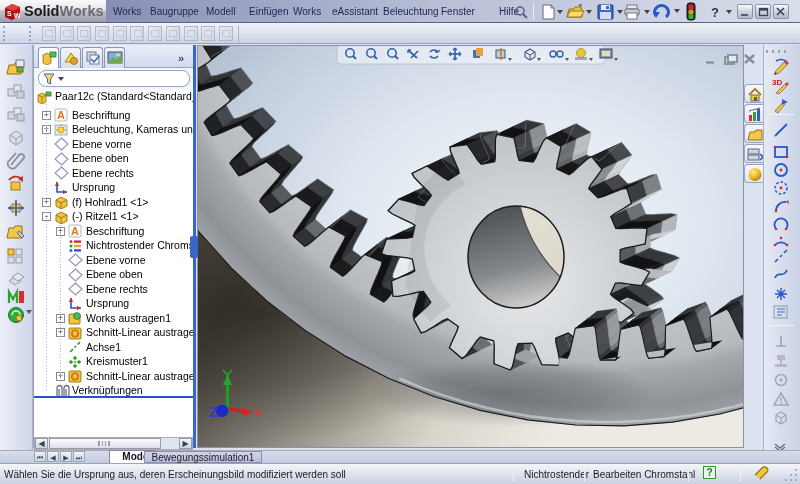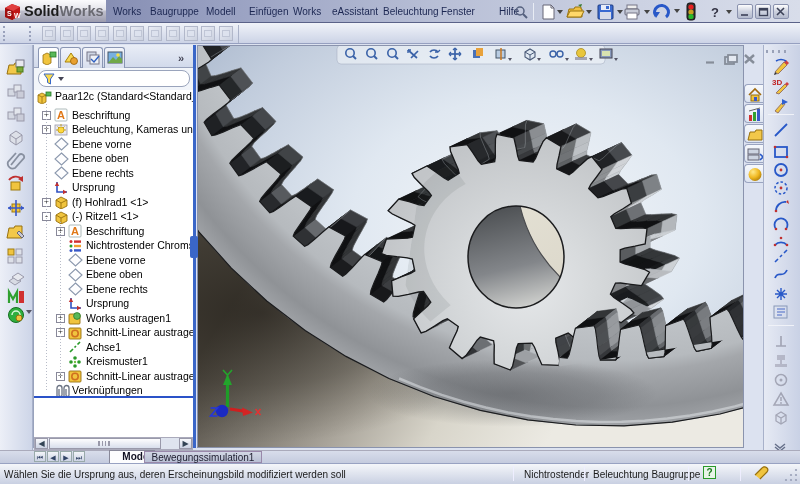--- a/index.html
+++ b/index.html
@@ -1565,21 +1565,21 @@
 <div class="abs" style="left:0;top:450px;width:800px;height:13px;background:linear-gradient(#d8ddeb,#c4cbde);border-top:1px solid #aab;"></div>
 <div class="abs" style="left:34px;top:451px;width:12px;height:11px;background:linear-gradient(#f2f4f9,#cdd4e4);border:1px solid #9aa;font-size:7px;text-align:center;line-height:11px;color:#346;">⏮</div>
 <div class="abs" style="left:47px;top:451px;width:12px;height:11px;background:linear-gradient(#f2f4f9,#cdd4e4);border:1px solid #9aa;font-size:7px;text-align:center;line-height:11px;color:#346;">◀</div>
 <div class="abs" style="left:60px;top:451px;width:12px;height:11px;background:linear-gradient(#f2f4f9,#cdd4e4);border:1px solid #9aa;font-size:7px;text-align:center;line-height:11px;color:#346;">▶</div>
 <div class="abs" style="left:73px;top:451px;width:12px;height:11px;background:linear-gradient(#f2f4f9,#cdd4e4);border:1px solid #9aa;font-size:7px;text-align:center;line-height:11px;color:#346;">⏭</div>
 <div class="abs" style="left:97px;top:450px;width:46px;height:13px;background:#fdfdfe;border:1px solid #889;border-bottom:none;font-size:10px;font-weight:bold;text-align:right;color:#112;margin-left:12px;">Modell</div>
 <div class="abs" style="left:144px;top:451px;width:118px;height:12px;background:linear-gradient(#d2d7e4,#b8bfd4);border:1px solid #98a;font-size:10px;text-align:center;color:#223;">Bewegungssimulation1</div>
 <div class="abs" style="left:0;top:463px;width:800px;height:21px;background:linear-gradient(#f4f6fa,#c9d0e2);border-top:1px solid #98a2c2;"></div>
 <div class="abs" style="left:4px;top:469px;font-size:10px;color:#1a1a1a;">Wählen Sie die Ursprung aus, deren Erscheinungsbild modifiziert werden soll</div>
 <div class="abs" style="left:524px;top:469px;font-size:10px;color:#1a1a1a;">Nichtrostender</div>
-<div class="abs" style="left:593px;top:469px;font-size:10px;color:#1a1a1a;">Beleuchtung Baugruppe</div>
+<div class="abs" style="left:593px;top:469px;font-size:10px;color:#1a1a1a;">Bearbeiten Chromstahl</div>
 <div class="abs" style="left:513px;top:466px;width:1px;height:15px;background:#aab2c6;border-right:1px solid #eef;"></div>
 <div class="abs" style="left:584px;top:466px;width:1px;height:15px;background:#aab2c6;border-right:1px solid #eef;"></div>
 <div class="abs" style="left:688px;top:466px;width:1px;height:15px;background:#aab2c6;border-right:1px solid #eef;"></div>
 <div class="abs" style="left:740px;top:466px;width:1px;height:15px;background:#aab2c6;border-right:1px solid #eef;"></div>
 <div class="abs" style="left:703px;top:466px;width:13px;height:13px;background:#e8f4e8;border:1.5px solid #2a9a2a;font-size:10px;font-weight:bold;color:#1a7a1a;text-align:center;line-height:12px;">?</div>
 <svg class="abs" style="left:752px;top:465px;" width="18" height="16">
     <path d="M3,10 L10,3 a3,3 0 0 1 5,4 L8,14" fill="#f0c43e" stroke="#97700e" stroke-width="1.2"></path>
   </svg>
 <svg class="abs" style="left:782px;top:467px;" width="17" height="16">
     <circle cx="14" cy="3" r="1.1" fill="#9aa2b8"></circle>

